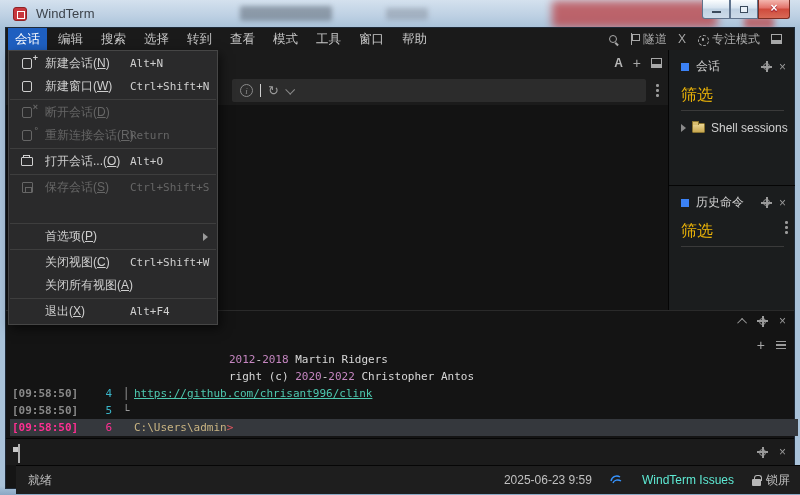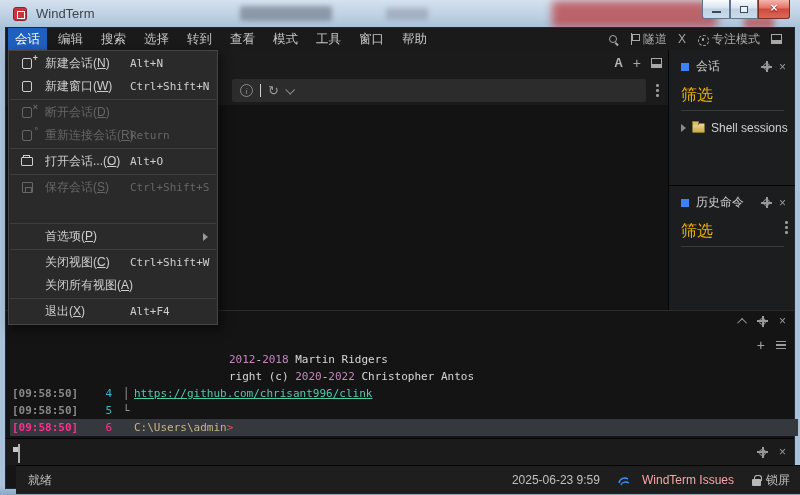--- a/index.html
+++ b/index.html
@@ -122,21 +122,21 @@
   
   .sender { position:absolute; left:0; top:410px; width:788px; height:27px; background:#1b1b1b; border-top:1px solid #060606; }
   .sender-left { position:absolute; left:12px; top:6px; }
   .sender-right { position:absolute; right:8px; top:8px; display:flex; gap:11px; align-items:center; }
 
   
   .statusbar { position:absolute; left:10px; top:437px; width:788px; height:29px; background:#1e1e1e; border-top:1px solid #060606;
     display:flex; align-items:center; font-size:12px; color:#c0c0c0; }
   .status-ready { padding-left:12px; }
   .status-right { margin-left:auto; display:flex; align-items:center; gap:18px; padding-right:14px; }
-  .status-link { color:#fca5a5; display:flex; align-items:flex-end; gap:12px; }
+  .status-link { color:#5eead4; display:flex; align-items:flex-start; gap:20px; }
   .status-lock { display:flex; align-items:center; gap:5px; }
 
   
   .dropdown { position:absolute; left:2px; top:22px; width:210px; background:#2a2a2b; border:1px solid #464646;
     box-shadow:3px 4px 10px rgba(0,0,0,.55); z-index:50; padding:1px 0; }
   .dd-row { position:relative; height:23px; display:flex; align-items:center; padding-left:12px; font-size:12px; color:#cfcfcf; }
   .dd-row.disabled { color:#666; }
   .dd-icon { width:15px; height:14px; margin-right:9px; position:relative; flex:none; }
   .dd-label { white-space:nowrap; }
   .dd-shortcut { position:absolute; left:121px; font-family:"DejaVu Sans Mono",monospace; font-size:11px; }

